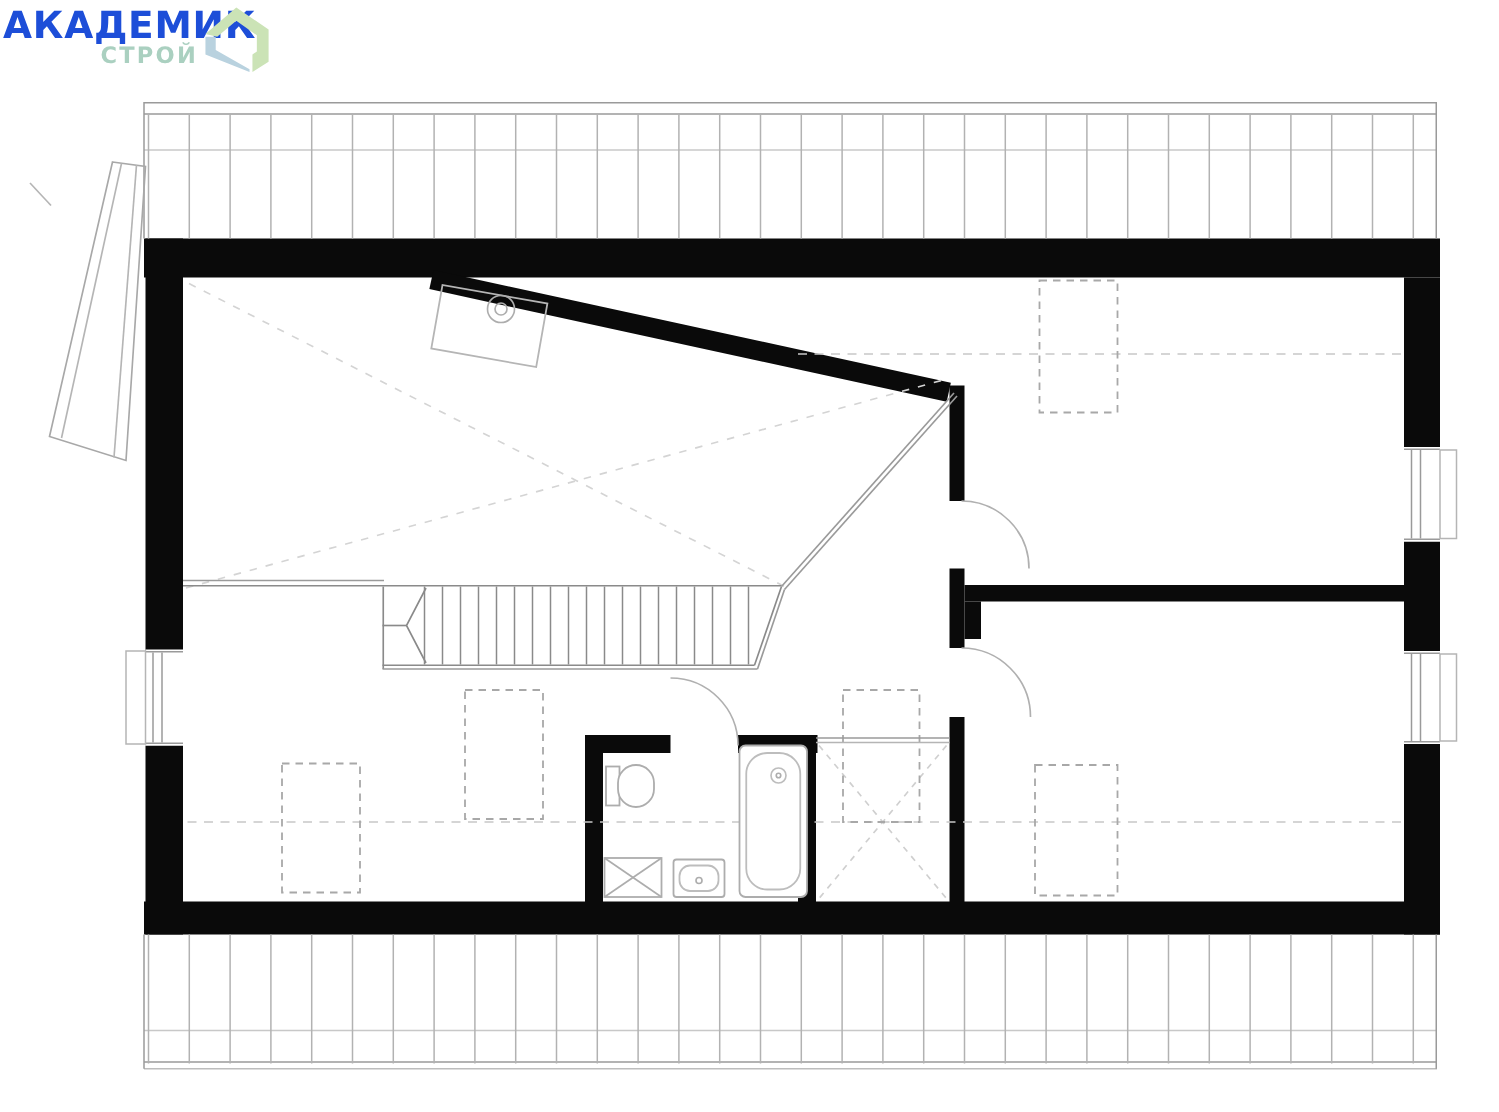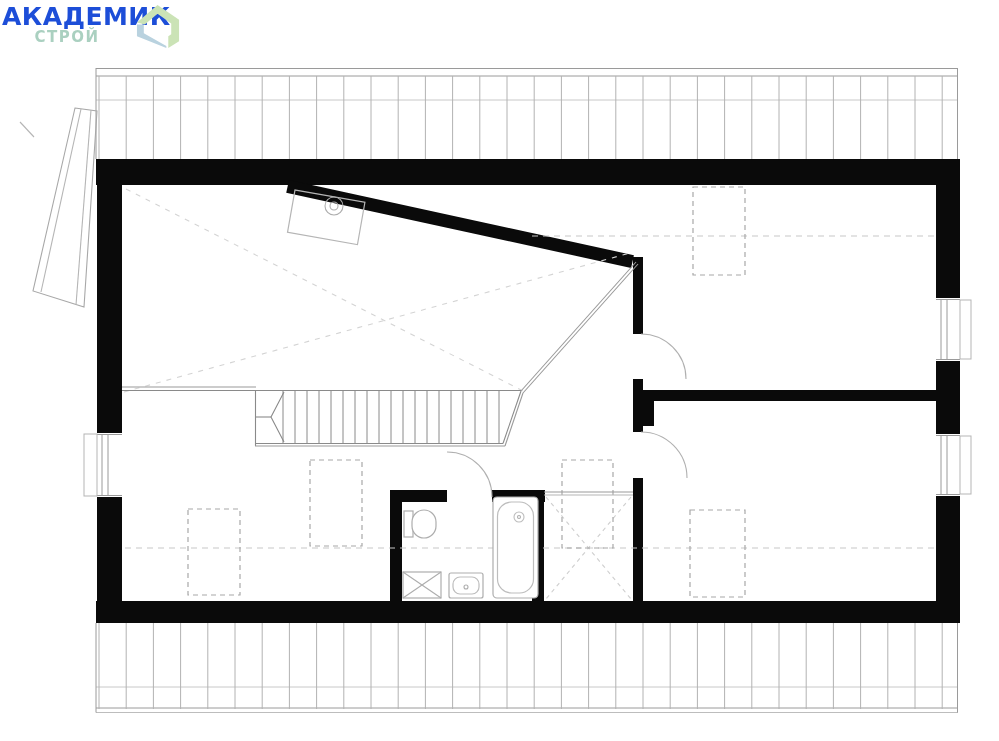--- a/index.html
+++ b/index.html
@@ -3,21 +3,21 @@
 <meta charset="utf-8">
 <style>
   html,body{margin:0;padding:0;background:#ffffff;}
   body{width:999px;height:741px;position:relative;overflow:hidden;
        font-family:"Liberation Sans",sans-serif;}
   #stage{position:absolute;left:0;top:0;width:999px;height:741px;background:#fff;}
   #plan-svg{position:absolute;left:0;top:0;}
   .logo{position:absolute;left:2px;top:2px;width:182px;height:50px;}
   .logo-title{position:absolute;left:0;top:0;font-weight:bold;font-size:25px;
               letter-spacing:0.5px;font-family:"DejaVu Sans","Liberation Sans",sans-serif;}
-  .logo-sub{position:absolute;left:0;top:26px;width:130px;text-align:center;
+  .logo-sub{position:absolute;left:0;top:26px;width:130px;text-align:right;
             font-weight:bold;font-size:15px;letter-spacing:1.5px;
             font-family:"DejaVu Sans","Liberation Sans",sans-serif;}
   .logo-icon{position:absolute;left:132px;top:1px;width:49px;height:47px;}
 </style>
 </head>
 <body>
 
 <div id="stage">
 
   <svg id="plan-svg" width="999" height="741" viewBox="0 0 999 741">

